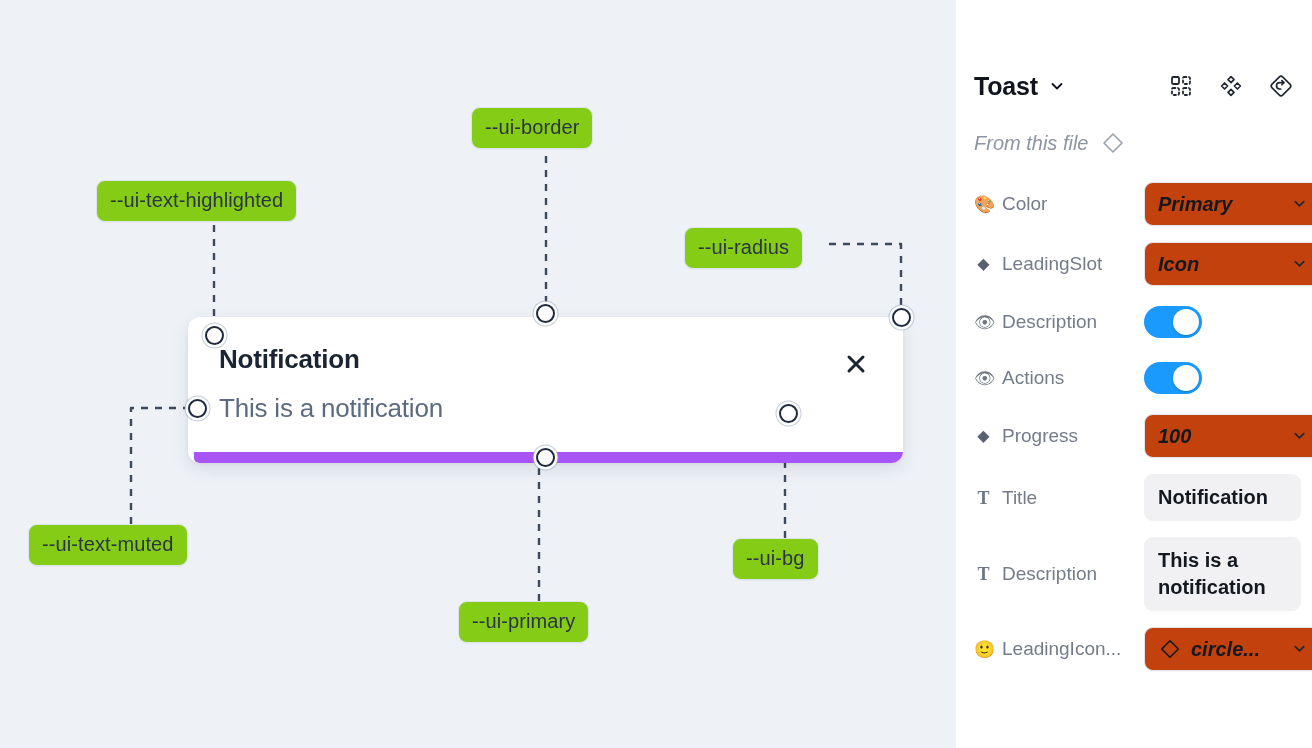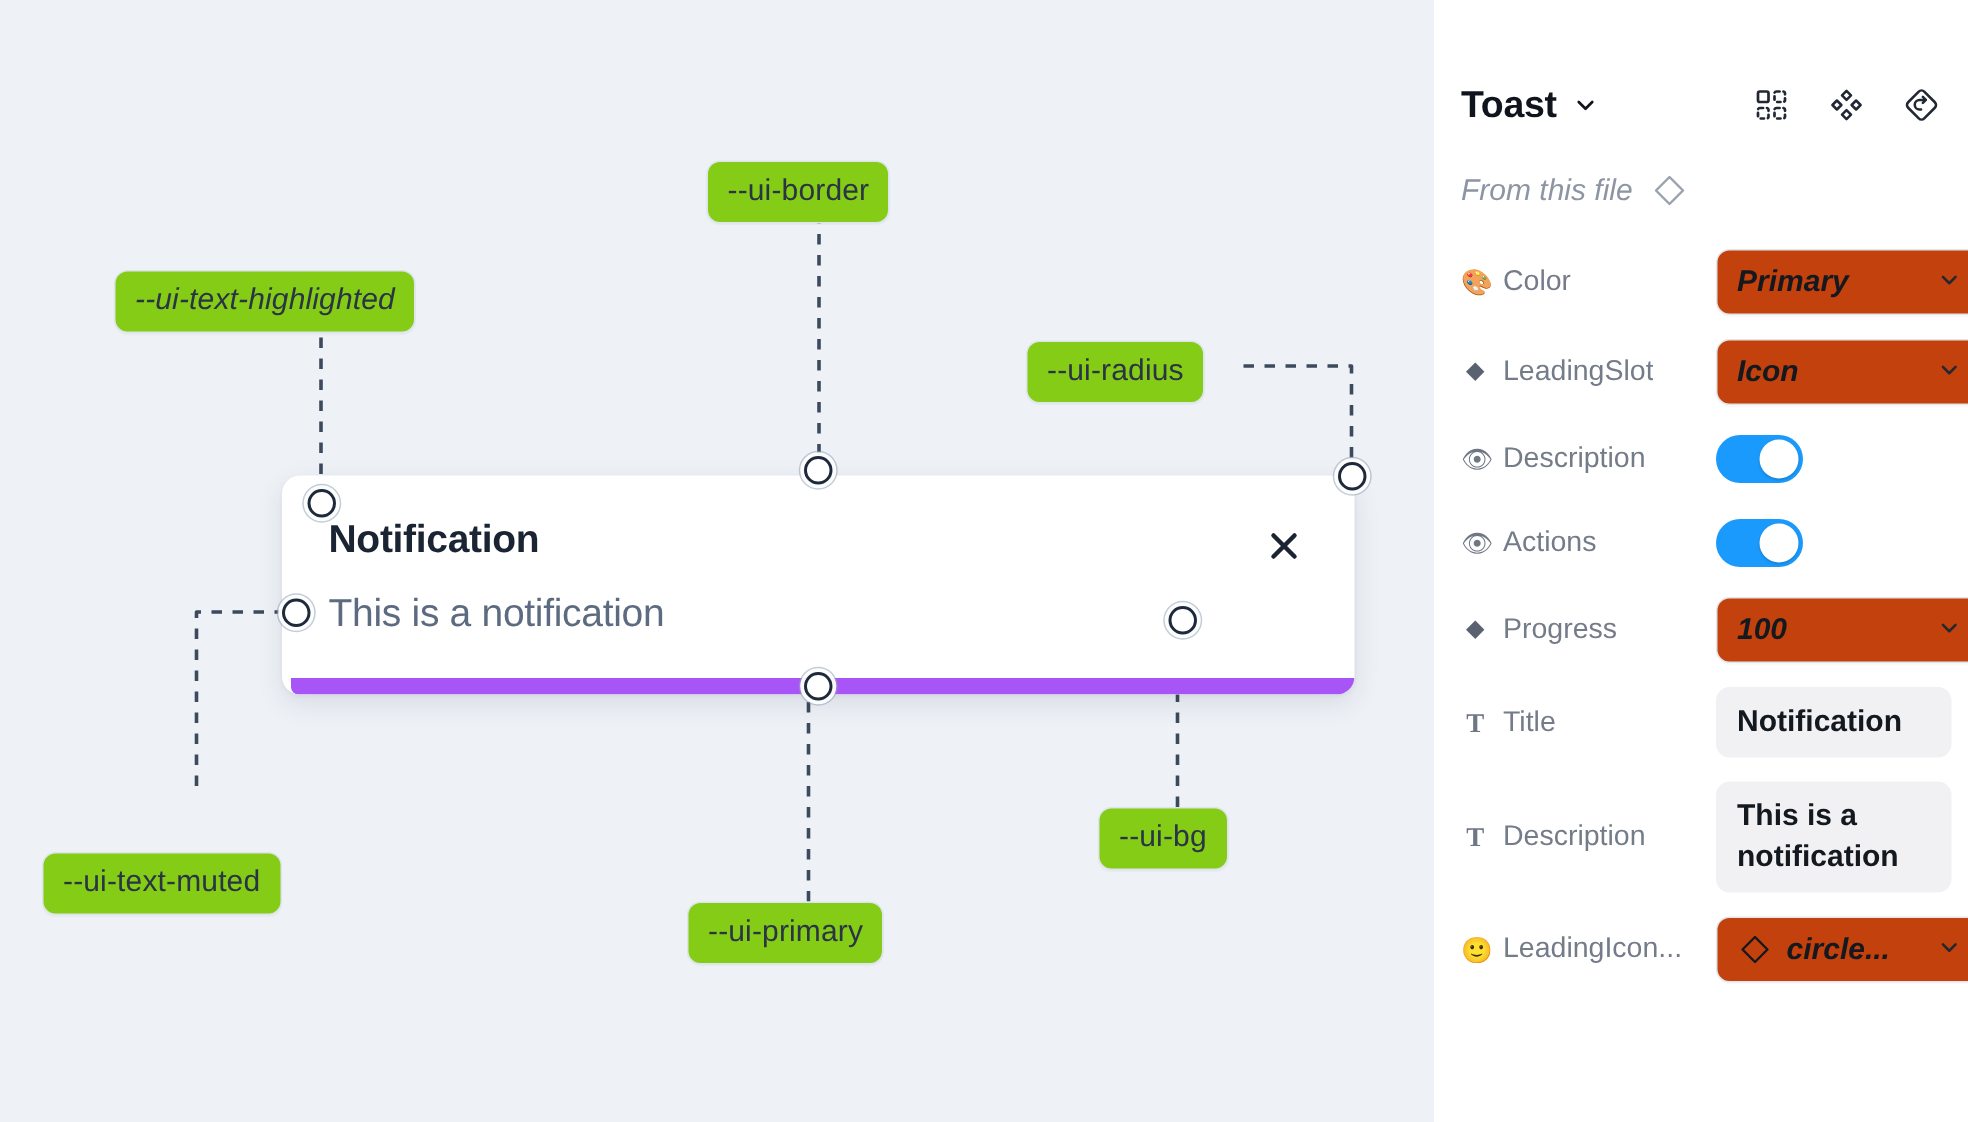--- a/index.html
+++ b/index.html
@@ -78,21 +78,21 @@
     height: 11px; background: #a855f7;
     border-bottom-left-radius: 5px; border-bottom-right-radius: 5px;
   }
 
   
   #panel {
     position: relative;
     width: 356px; height: 748px;
     background: #ffffff;
     flex: 0 0 356px;
-    padding: 0 18px;
+    padding: 16px 18px;
     border-radius: 22px;
   }
   #panel-header {
     display: flex; align-items: center;
     margin-top: 48px; height: 44px;
   }
   #panel-title {
     font-size: 25px; font-weight: 700; color: #10141c; letter-spacing: -.2px;
   }
   .caret {
@@ -183,24 +183,24 @@
         <path d="M829,244 L901,244 L901,311" stroke-linejoin="round"></path>
 
         <path d="M131,524 L131,408 L191,408" stroke-linejoin="round"></path>
 
         <path d="M539,601 L539,464"></path>
 
         <path d="M785,538 L785,421"></path>
       </g>
     </svg>
 
-    <div class="chip" style="left:76px; top:180px;font-style:italic;">--ui-text-highlighted</div>
+    <div class="chip" style="left:96px; top:180px;">--ui-text-highlighted</div>
     <div class="chip" style="left:471px; top:107px;">--ui-border</div>
     <div class="chip" style="left:684px; top:227px;">--ui-radius</div>
-    <div class="chip" style="left:28px;  top:524px;margin-top:44px;">--ui-text-muted</div>
+    <div class="chip" style="left:28px;  top:524px;">--ui-text-muted</div>
     <div class="chip" style="left:458px; top:601px;">--ui-primary</div>
     <div class="chip" style="left:732px; top:538px;">--ui-bg</div>
 
     <div id="toast-card">
       <div id="toast-title">Notification</div>
       <div id="toast-desc">This is a notification</div>
       <div id="toast-close">
         <svg width="24" height="24" viewBox="0 0 24 24" fill="none" stroke="currentColor" stroke-width="3" stroke-linecap="round">
           <path d="M5 5 L19 19 M19 5 L5 19"></path>
         </svg>

